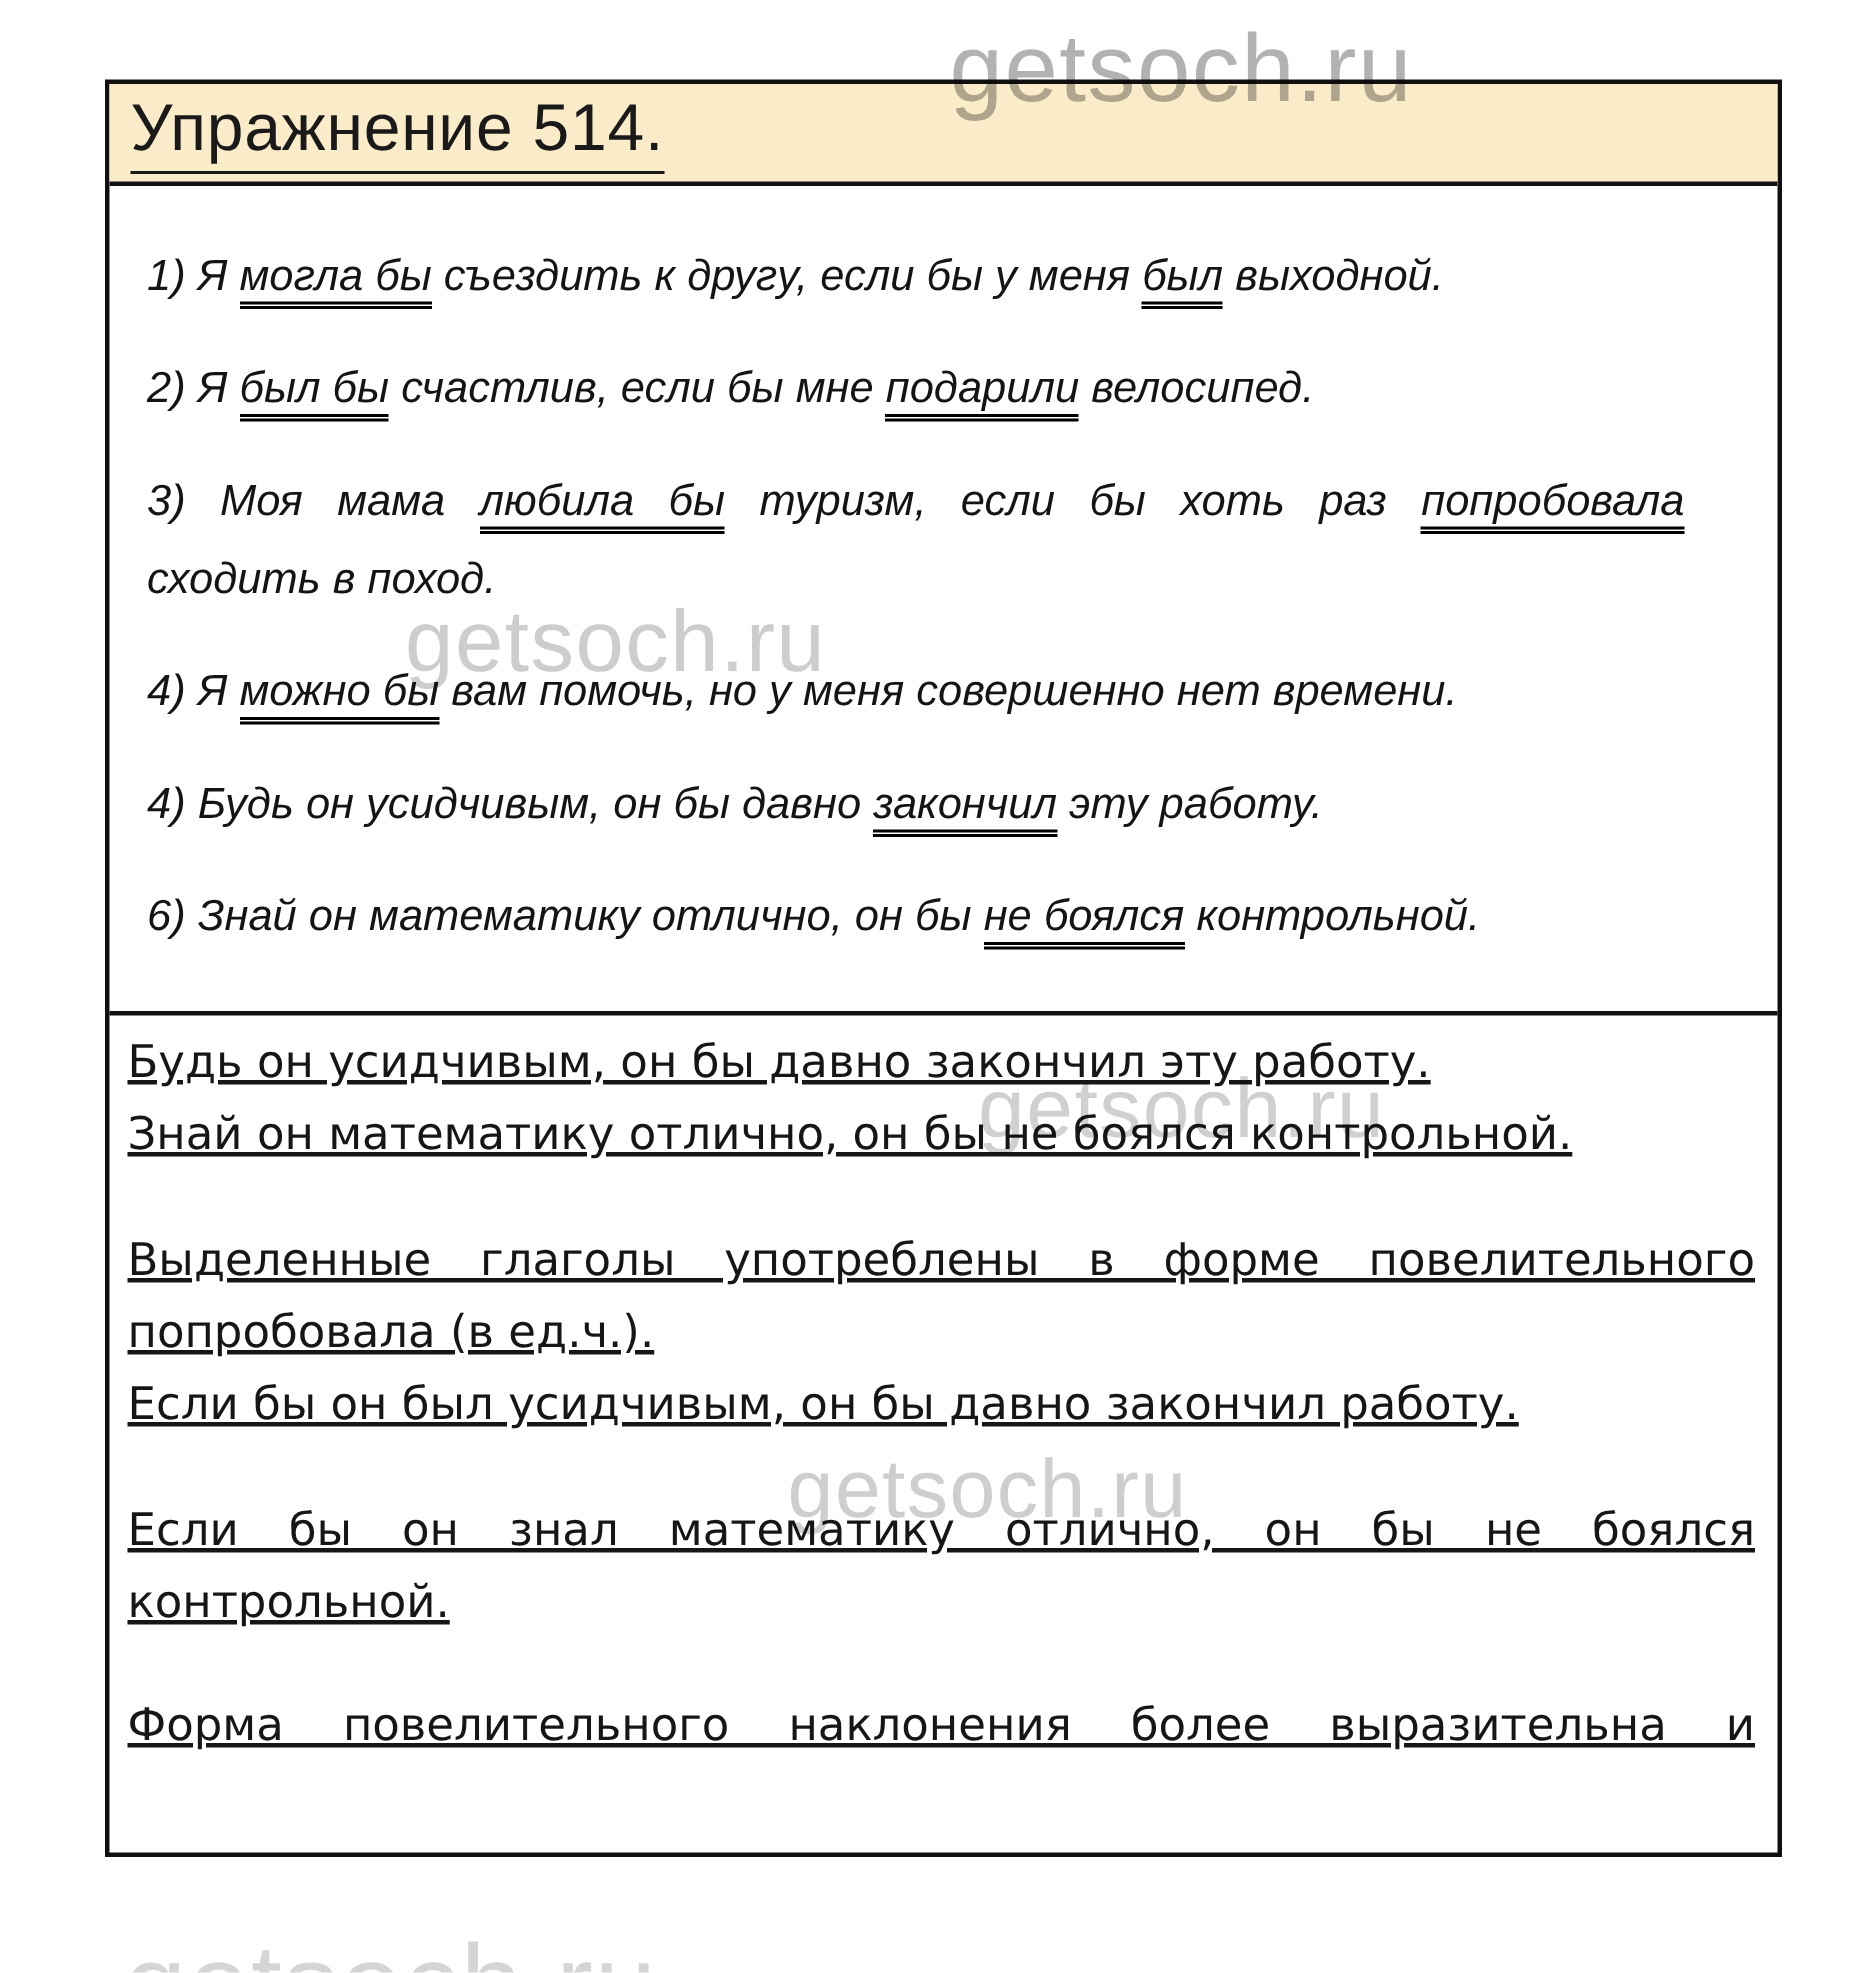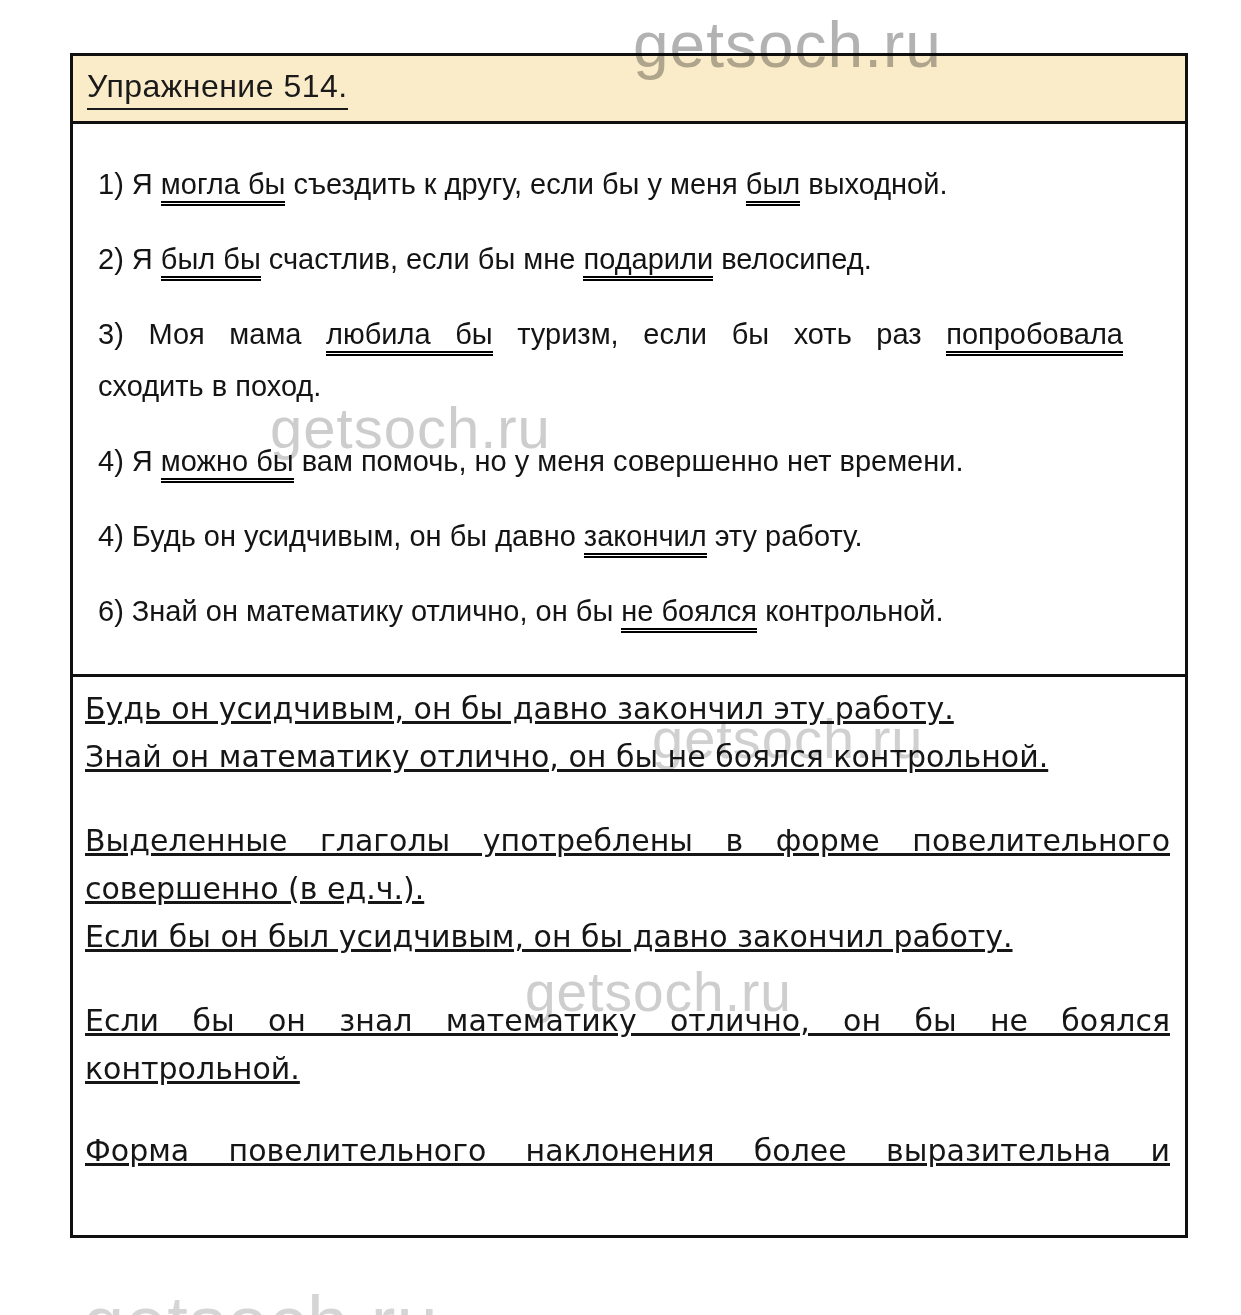--- a/index.html
+++ b/index.html
@@ -30,34 +30,34 @@
     box-sizing:border-box;border:3px solid #101010;
     background:#ffffff;z-index:1;
   }
   .header{
     height:68px;border-bottom:3px solid #101010;
     background:#faecc8;
     display:flex;align-items:center;
     padding-left:14px;box-sizing:border-box;
   }
   .title{
-    font-size:32px;color:#1a1a1a;font-weight:500;
+    font-size:44px;color:#1a1a1a;font-weight:500;
     font-family:"Liberation Sans",sans-serif;
     border-bottom:2px solid #1a1a1a;padding-bottom:3px;
     letter-spacing:0.5px;
   }
 
   .exercise{
     height:553px;border-bottom:3px solid #101010;
     box-sizing:border-box;
     padding:34px 62px 0 25px;
     font-size:29px;color:#141414;
     font-family:"Liberation Sans",sans-serif;
   }
-  .sentence{margin:0 0 23px 0;}
+  .sentence{margin:0 0 23px 0;font-style:italic;}
   .sline{line-height:52px;}
   .sline.stretch{text-align:justify;text-align-last:justify;}
   .dblu{
     border-bottom:5px double #000;
     padding-bottom:1px;
   }
 
   .answer{
     height:558px;box-sizing:border-box;
     padding:8px 15px 0 12px;
@@ -102,20 +102,20 @@
       </div>
       <div class="sentence">
         <div class="sline"><span>6) Знай он математику отлично, он бы </span><span class="dblu">не боялся</span><span> контрольной.</span></div>
       </div>
     </div>
 
   <div class="answer">
       <div class="aline">Будь он усидчивым, он бы давно закончил эту работу.</div>
       <div class="aline">Знай он математику отлично, он бы не боялся контрольной.</div>
       <div class="aline stretch">Выделенные глаголы употреблены в форме повелительного</div>
-      <div class="aline">совершенно (в ед.ч.).</div>
+      <div class="aline">попробовала (в ед.ч.).</div>
       <div class="aline">Если бы он был усидчивым, он бы давно закончил работу.</div>
       <div class="aline stretch">Если бы он знал математику отлично, он бы не боялся</div>
       <div class="aline">контрольной.</div>
       <div class="aline stretch gap">Форма повелительного наклонения более выразительна и</div>
     </div>
 
 </div>
 
 </body></html>

